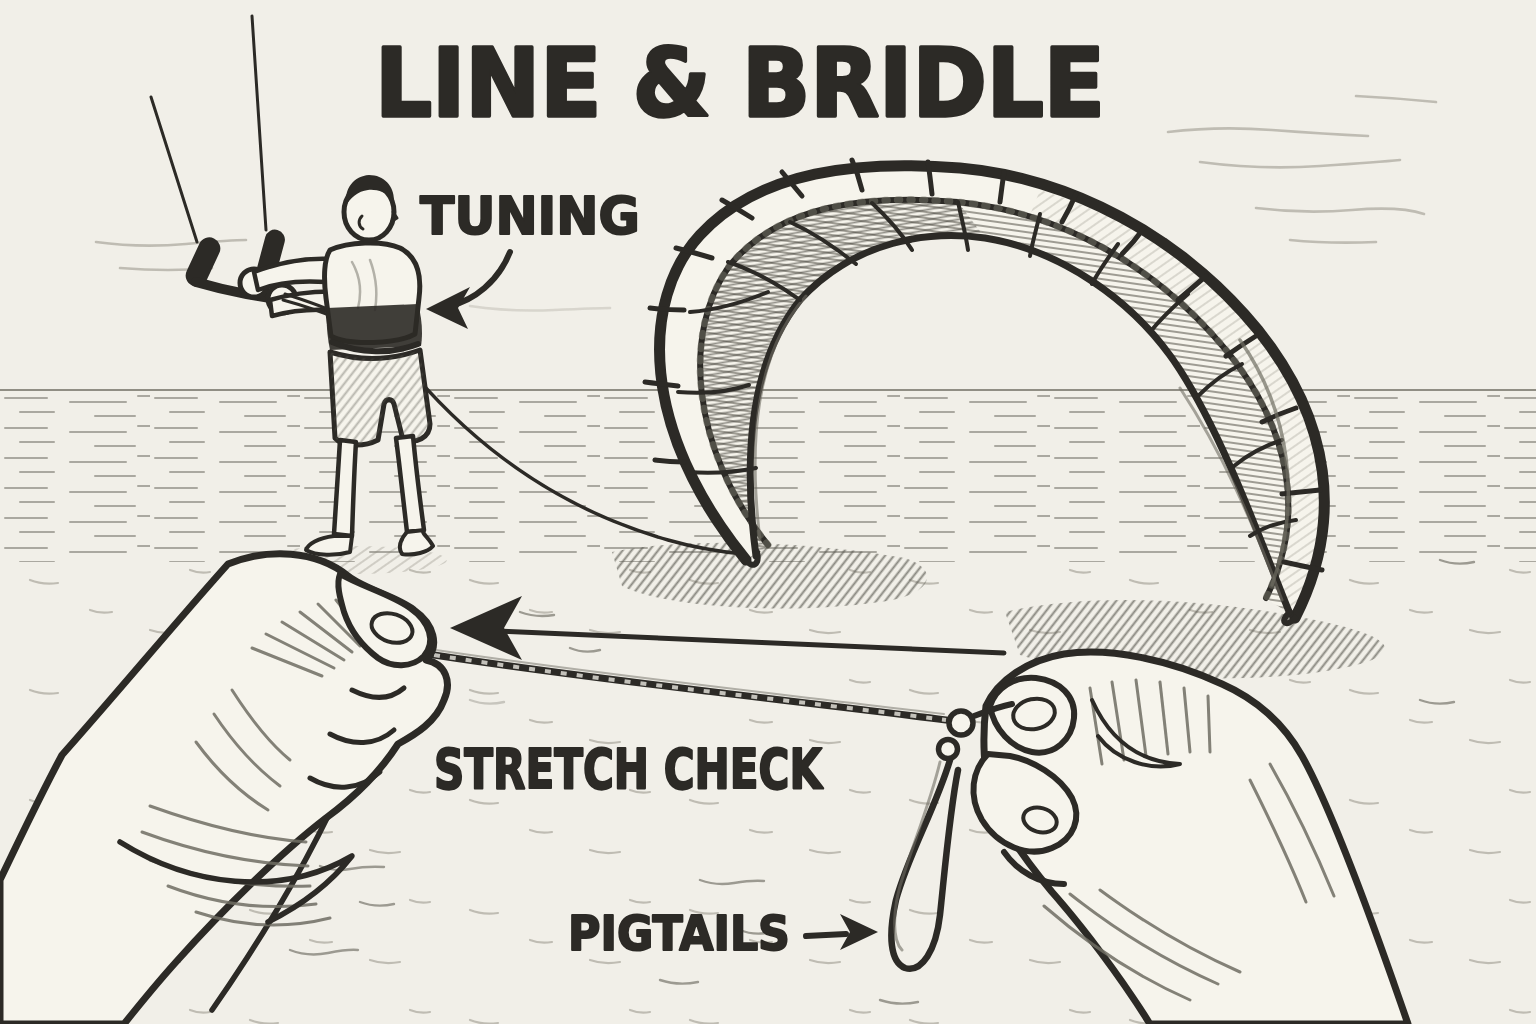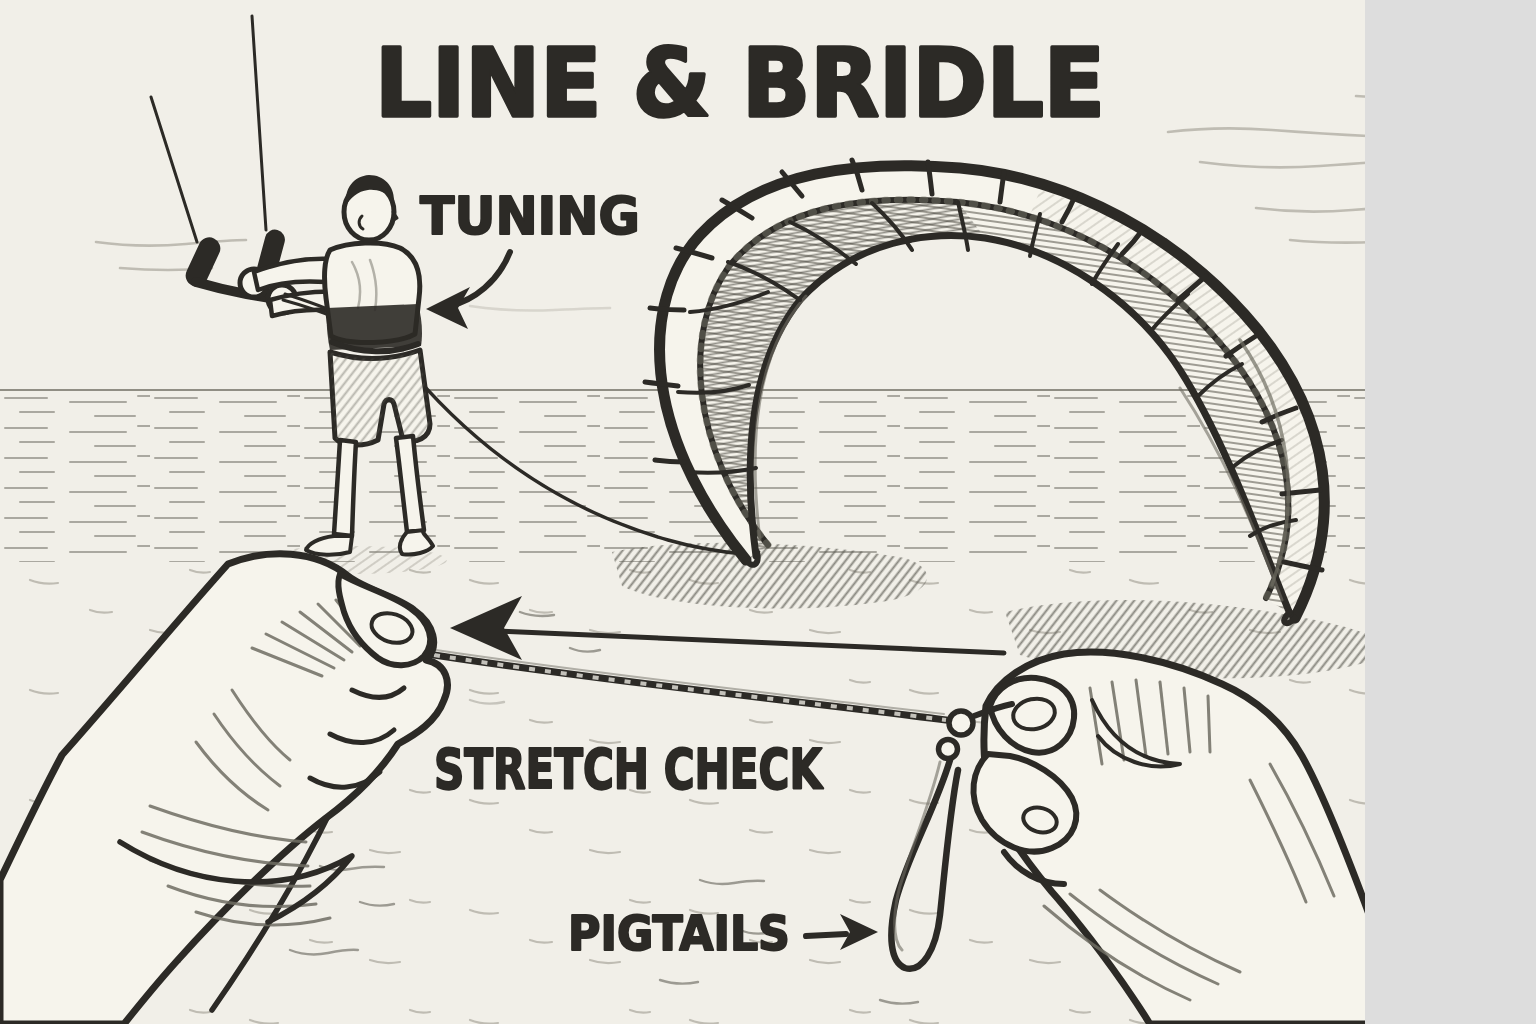--- a/index.html
+++ b/index.html
@@ -1,16 +1,16 @@
 <!DOCTYPE html>
 <html style="--paper: #f1efe8; --paper2: #f6f4ec; --ink: #2c2a26; --pencil: #aaa79c; --pencil2: #6f6d63;"><head>
 <meta charset="utf-8">
 <style>
   html,body{margin:0;padding:0;background:#ddd;}
-  .stage{position:relative;width:1365px;height:1024px;overflow:hidden;background:var(--paper,#f1efe8);}
+  .stage{position:relative;width:1536px;height:1024px;overflow:hidden;background:var(--paper,#f1efe8);}
   svg{display:block;}
   .label{font-family:"DejaVu Sans","Liberation Sans",sans-serif;font-weight:bold;fill:var(--ink,#2c2a26);
          stroke:var(--ink,#2c2a26);paint-order:stroke;stroke-linejoin:round;}
   .s-ink{stroke:var(--ink,#2c2a26);fill:none;stroke-linecap:round;stroke-linejoin:round;}
   .f-ink{fill:var(--ink,#2c2a26);stroke:none;}
   .f-paper{fill:var(--paper2,#f6f4ed);}
   .s-pencil{stroke:var(--pencil,#aaa79c);fill:none;stroke-linecap:round;}
   .s-pencil2{stroke:var(--pencil2,#6f6d63);fill:none;stroke-linecap:round;}
 </style>
 </head>

